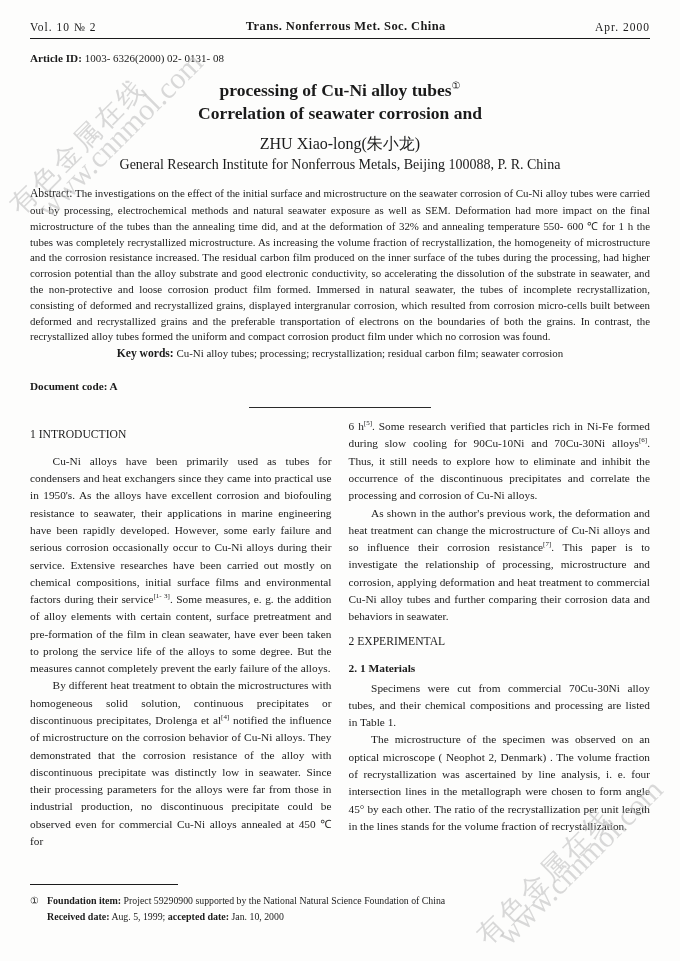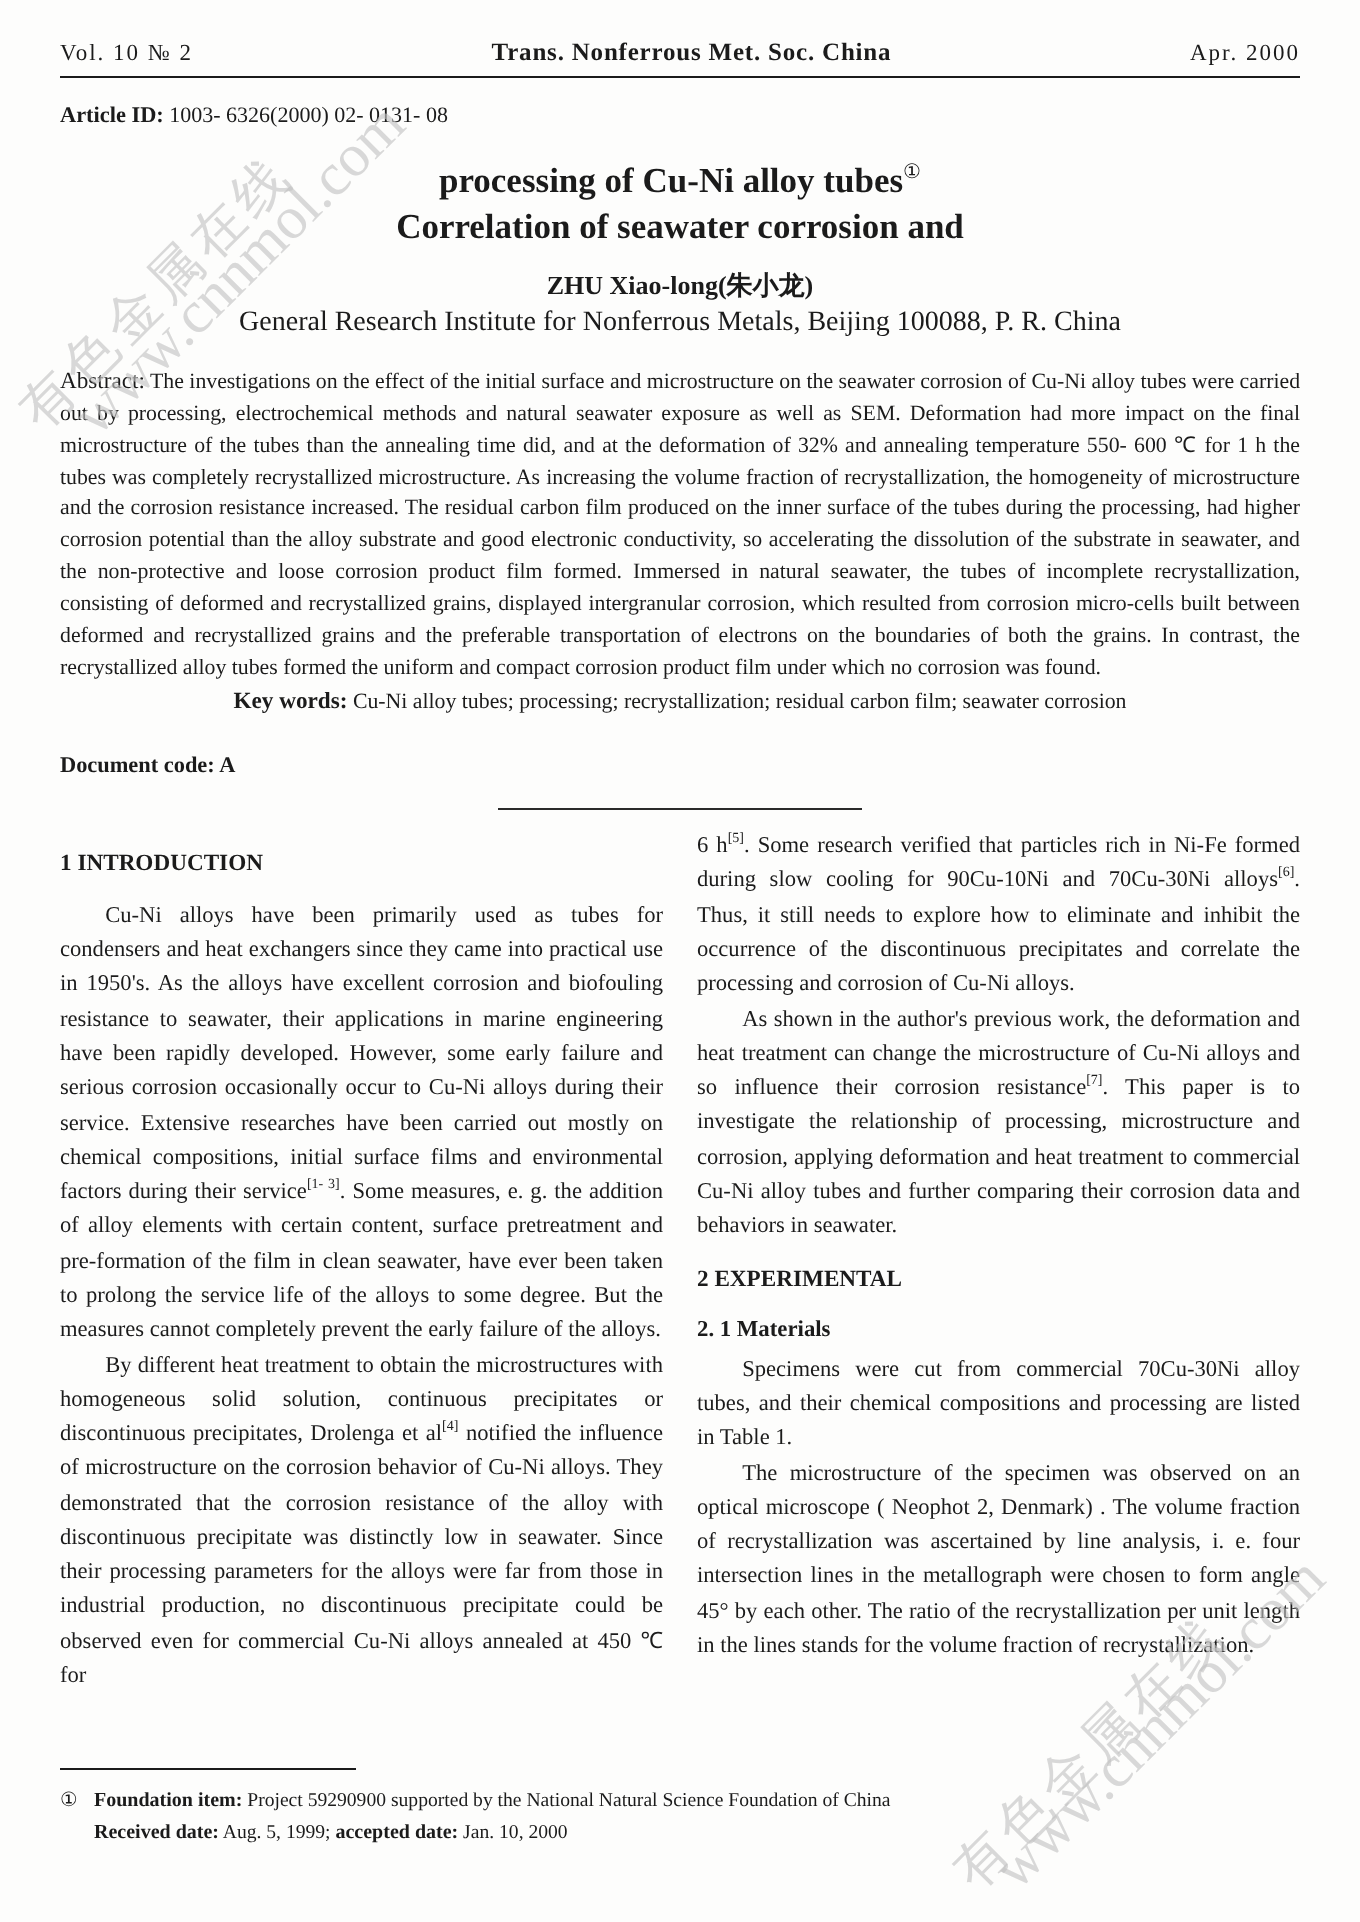--- a/index.html
+++ b/index.html
@@ -15,35 +15,35 @@
   .vol-info { letter-spacing:1px; }
   .journal-title { font-weight:bold; font-size:12.5px; letter-spacing:0.4px; }
   .issue-date { letter-spacing:1px; }
   .header-rule { border-bottom:1.6px solid #1b1b1b; margin-top:4px; }
 
   
   .article-id { margin-top:13px; font-size:11px; }
   .article-id b { font-size:11.2px; }
   .paper-title { text-align:center; font-weight:bold; font-size:17.5px; line-height:1.32; margin-top:15px; }
   .paper-title sup { font-size:10px; font-weight:normal; }
-  .author { text-align:center; font-size:13px; margin-top:9px;font-weight:bold; }
+  .author { text-align:center; font-size:16px; margin-top:9px; }
   .affiliation { text-align:center; font-size:14px; margin-top:2px; }
 
   .abstract { margin-top:13px; font-size:10.9px; line-height:1.45; text-align:justify; }
   .abstract .lbl { font-weight:normal; font-size:11.6px; }
   .kw-line { font-size:10.9px; line-height:1.45; text-align:center; margin-top:1px; }
   .kw-line .lbl { font-weight:bold; font-size:11.6px; }
   .doccode-line { font-size:11.2px; font-weight:bold; margin-top:17px; }
 
   .section-divider { width:182px; border-bottom:1.8px solid #2a2a2a; margin:15px auto 0; }
 
   
   .columns { display:flex; gap:17px; margin-top:10px; }
   .col { width:301.5px; font-size:11.3px; line-height:1.53; text-align:justify; }
-  .sec-heading { font-size:11.6px; font-weight:bold; margin:8px 0 9px; font-family:"Liberation Serif", serif; }
+  .sec-heading { font-size:11.6px; font-weight:normal; margin:8px 0 9px; font-family:"Liberation Serif", serif; }
   .sub-heading { font-size:11.4px; font-weight:bold; margin:9px 0 2px; }
   .para { margin:0; }
   .para.indent { text-indent:2em; }
   .para sup { font-size:0.62em; line-height:0; }
 
   
   .footnote { position:absolute; left:30px; top:884px; width:450px; z-index:1; }
   .footnote-rule { width:148px; border-bottom:1.4px solid #1b1b1b; margin-bottom:8px; }
   .footnote-body { display:flex; font-size:9.8px; line-height:1.6; }
   .fn-marker { width:17px; flex:none; }

